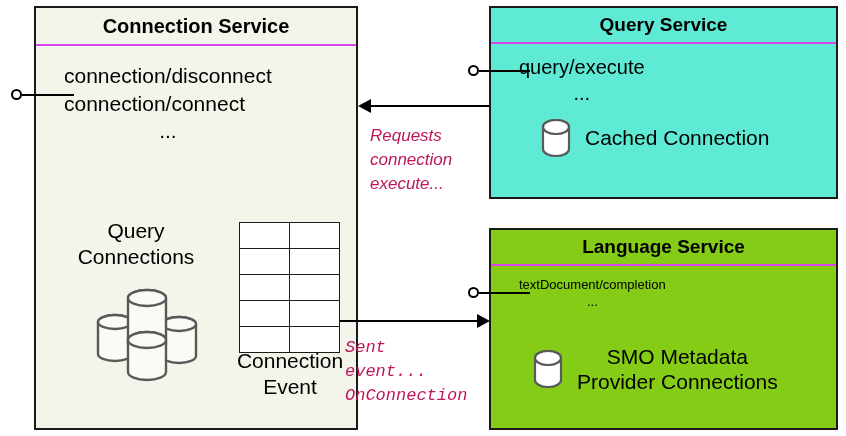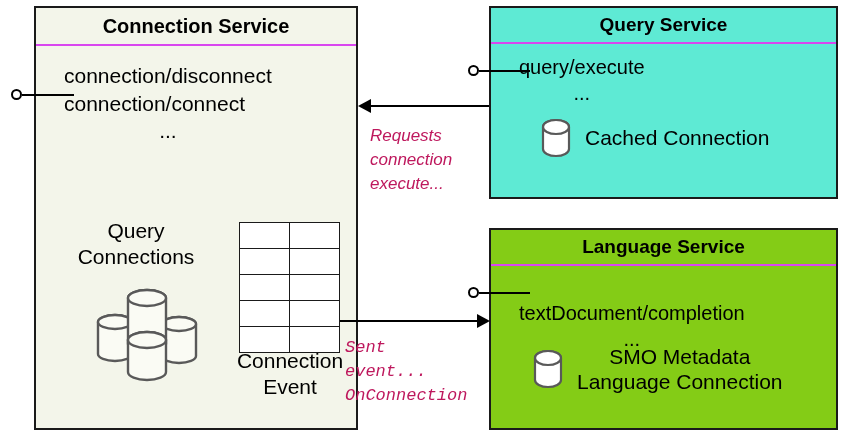--- a/index.html
+++ b/index.html
@@ -74,21 +74,21 @@
     position: absolute;
     color: #000000;
     font-size: 21px;
     line-height: 1.32;
   }
   .op-line { white-space: nowrap; }
   .op-ellipsis { text-align: center; }
 
   #cs-ops { left: 28px; top: 16px; }
   #qs-ops { left: 28px; top: 10px; font-size: 20px; }
-  #ls-ops { left: 28px; top: 10px; font-size: 20px; margin-top: 24px; }
+  #ls-ops { left: 28px; top: 10px; font-size: 13px; }
 
   
   .lollipop { position: absolute; }
   .lollipop .ball {
     position: absolute;
     left: 0; top: 0;
     width: 11px; height: 11px;
     border: 2px solid #000000;
     border-radius: 50%;
     background: #ffffff;
@@ -273,21 +273,21 @@
 
       <div class="inline-icon-row" id="ls-smo">
         <span>
           <svg width="34" height="44" viewBox="0 0 34 44" fill="none" stroke="#595959" stroke-width="2.2">
             <path d="M4 11 a13 7 0 0 1 26 0 v22 a13 7 0 0 1 -26 0 z" fill="#FFFFFF"></path>
             <ellipse cx="17" cy="11" rx="13" ry="7" fill="#FFFFFF"></ellipse>
           </svg>
         </span>
         <span class="row-text">
           <div>SMO Metadata</div>
-          <div>Language Connection</div>
+          <div>Provider Connections</div>
         </span>
       </div>
 
     </div>
   </div>
 
   <div class="lollipop" style="left:11px; top:89px;">
     <span class="ball"></span>
     <span class="stem" style="left:11px; width:52px;"></span>
   </div>

